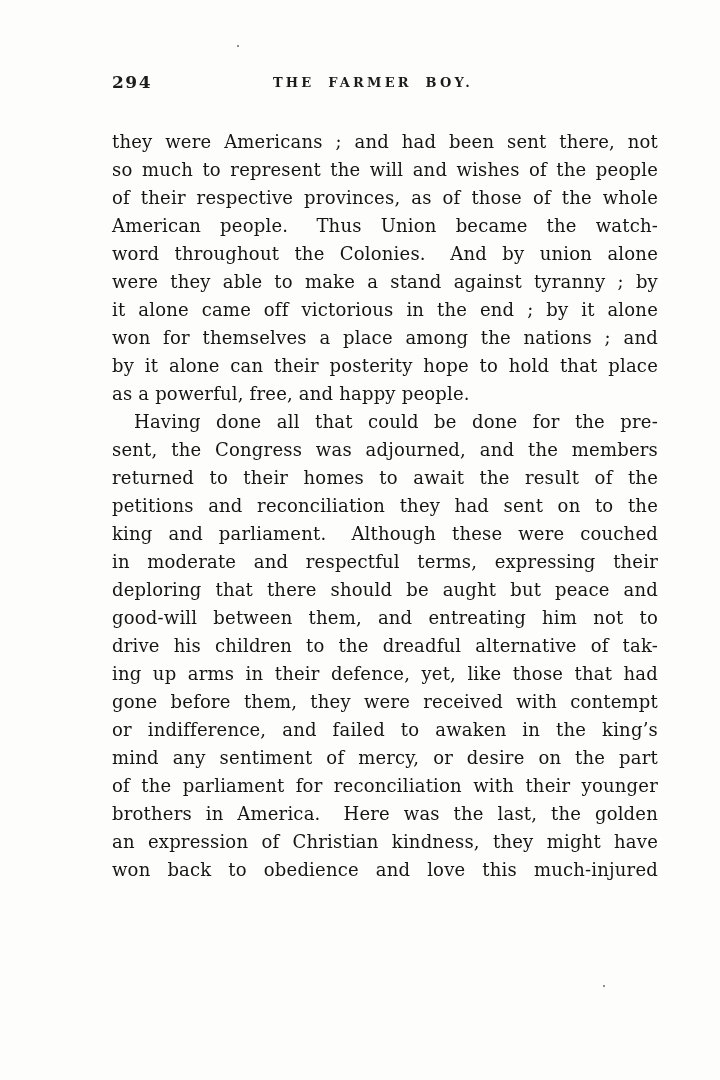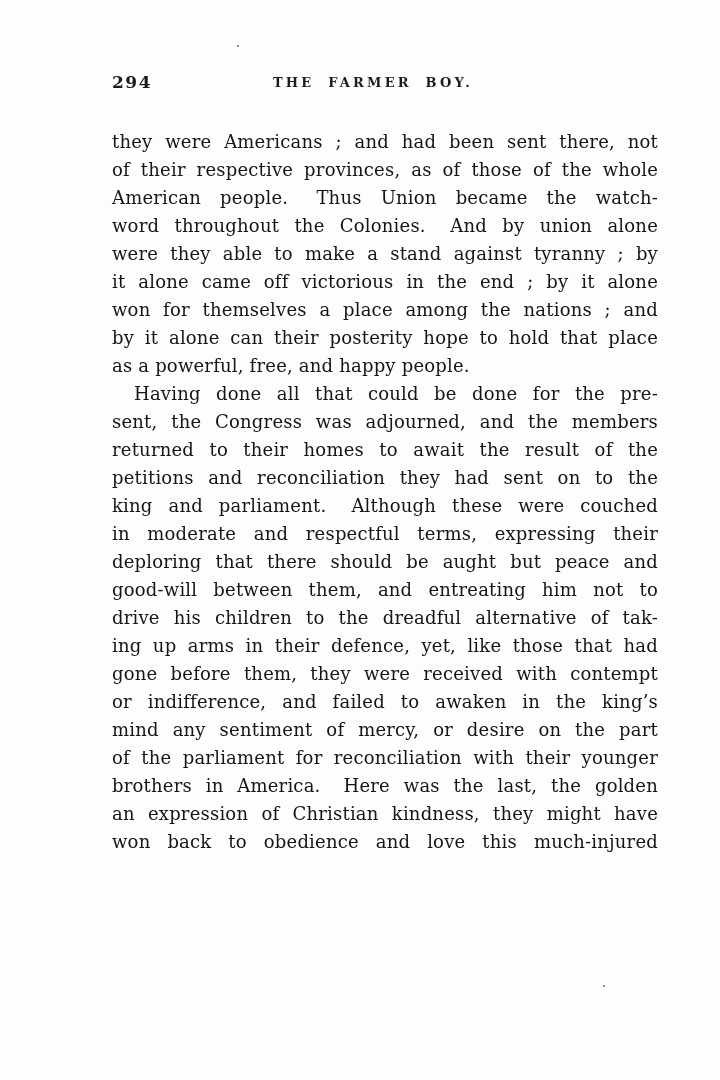--- a/index.html
+++ b/index.html
@@ -86,20 +86,21 @@
   <span class="speck s2"></span>
 
   <div class="header">
     <span class="pagenum">294</span>
     <span class="running-title">THE FARMER BOY.</span>
   </div>
 
   <div class="text-block">
 
   <div class="line">they were Americans ; and had been sent there, not</div>
+      <div class="line">so much to represent the will and wishes of the people</div>
       <div class="line">of their respective provinces, as of those of the whole</div>
       <div class="line">American people.  Thus Union became the watch-</div>
       <div class="line">word throughout the Colonies.  And by union alone</div>
       <div class="line">were they able to make a stand against tyranny ; by</div>
       <div class="line">it alone came off victorious in the end ; by it alone</div>
       <div class="line">won for themselves a place among the nations ; and</div>
       <div class="line">by it alone can their posterity hope to hold that place</div>
       <div class="line para-end">as a powerful, free, and happy people.</div>
       <div class="line indent">Having done all that could be done for the pre-</div>
       <div class="line">sent, the Congress was adjourned, and the members</div>

